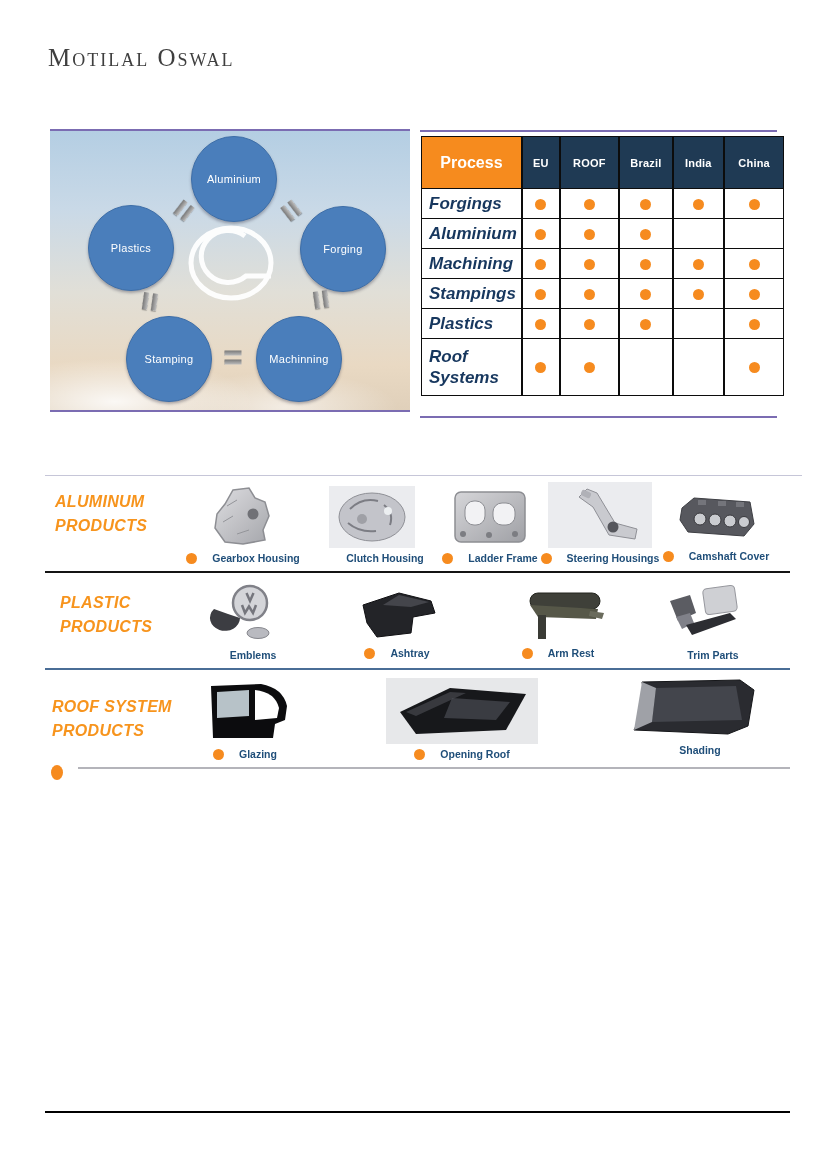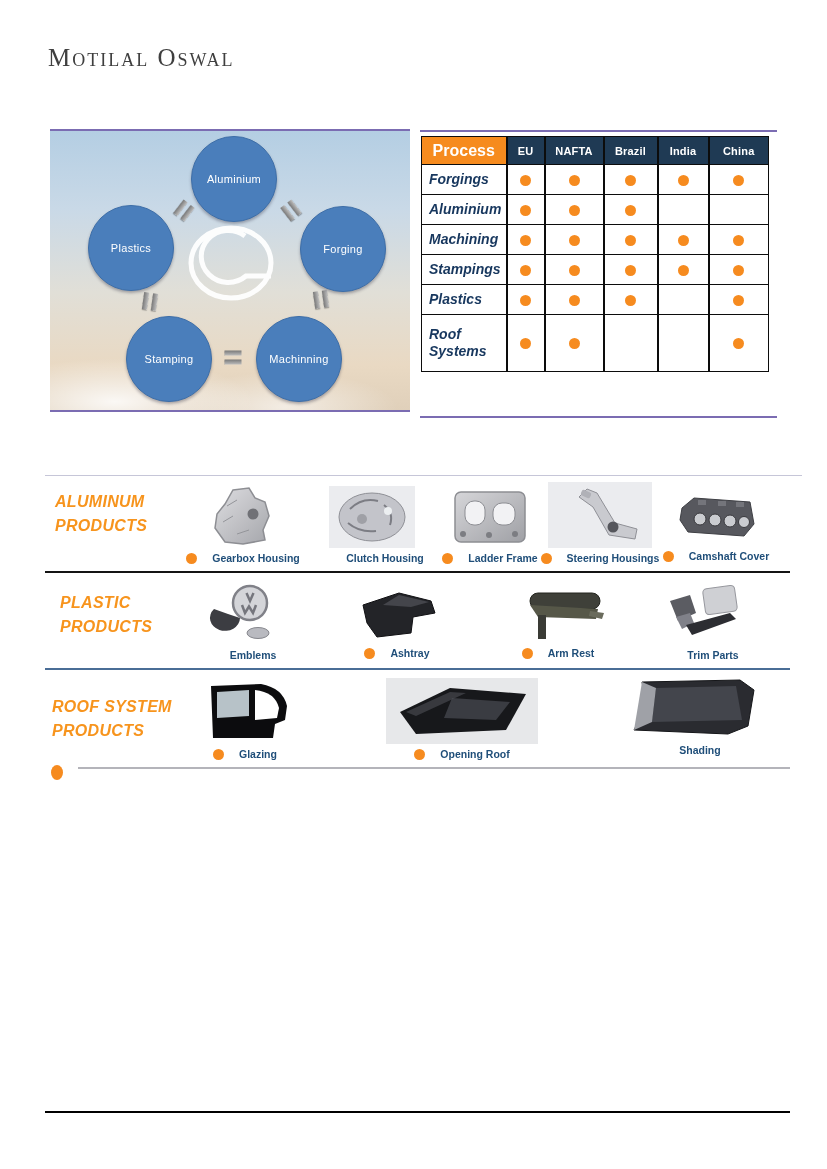--- a/index.html
+++ b/index.html
@@ -36,26 +36,26 @@
   .p4{left:264px;top:160px;transform:rotate(-8deg);}
   .p5{left:176px;top:218px;transform:rotate(90deg);}
 
   
   .tbl-line{position:absolute;height:2px;background:#7b6cb2;}
   .tbl-line-top{left:420px;top:130px;width:357px;}
   .tbl-line-bot{left:420px;top:416px;width:357px;}
   .ptable{position:absolute;left:421px;top:136px;border-collapse:collapse;table-layout:fixed;}
   .ptable th,.ptable td{border:1.5px solid #0c0c0c;padding:0;box-sizing:border-box;}
   .ptable th+th,.ptable td+td{border-left-width:2.5px;}
-  .ptable thead tr{height:28px;text-align:center;}
+  .ptable thead tr{height:52px;text-align:center;}
   .ptable tbody tr{height:30px;}
   .ptable tbody tr:last-child{height:57px;}
   th.process{background:#f68b1e;color:#fff;font-size:16px;font-weight:bold;}
   th.country{background:#1f3a54;color:#fff;font-size:11px;font-weight:bold;letter-spacing:.2px;}
-  td.rlabel{font-size:14px;font-weight:bold;font-style:italic;color:#17375e;
+  td.rlabel{font-size:17px;font-weight:bold;font-style:italic;color:#17375e;
             padding-left:7px;padding-right:4px;line-height:1.25;}
   td.dotc{text-align:center;vertical-align:middle;}
   .dot{width:11px;height:11px;border-radius:50%;background:#f68b1f;display:inline-block;vertical-align:middle;}
 
   
   .sep{position:absolute;}
   .sep1{left:45px;top:475px;width:757px;height:1px;background:#c6c6d8;}
   .sep2{left:45px;top:571px;width:745px;height:2px;background:#141414;}
   .sep3{left:45px;top:668px;width:745px;height:2px;background:#4a6d96;}
   .sep4{left:78px;top:767px;width:712px;height:2px;background:#b4b4ba;}
@@ -126,21 +126,21 @@
         <col style="width:38px">
         <col style="width:59px">
       <col style="width:54px">
         <col style="width:51px">
         <col style="width:60px">
     </colgroup>
     <thead>
       <tr>
         <th class="process">Process</th>
         <th class="country">EU</th>
-        <th class="country">NAFTA</th>
+        <th class="country">ROOF</th>
         <th class="country">Brazil</th>
         <th class="country">India</th>
         <th class="country">China</th>
       </tr>
     </thead>
     <tbody>
         <tr>
           <td class="rlabel">Forgings</td>
           <td class="dotc"><span class="dot"></span></td>
           <td class="dotc"><span class="dot"></span></td>

